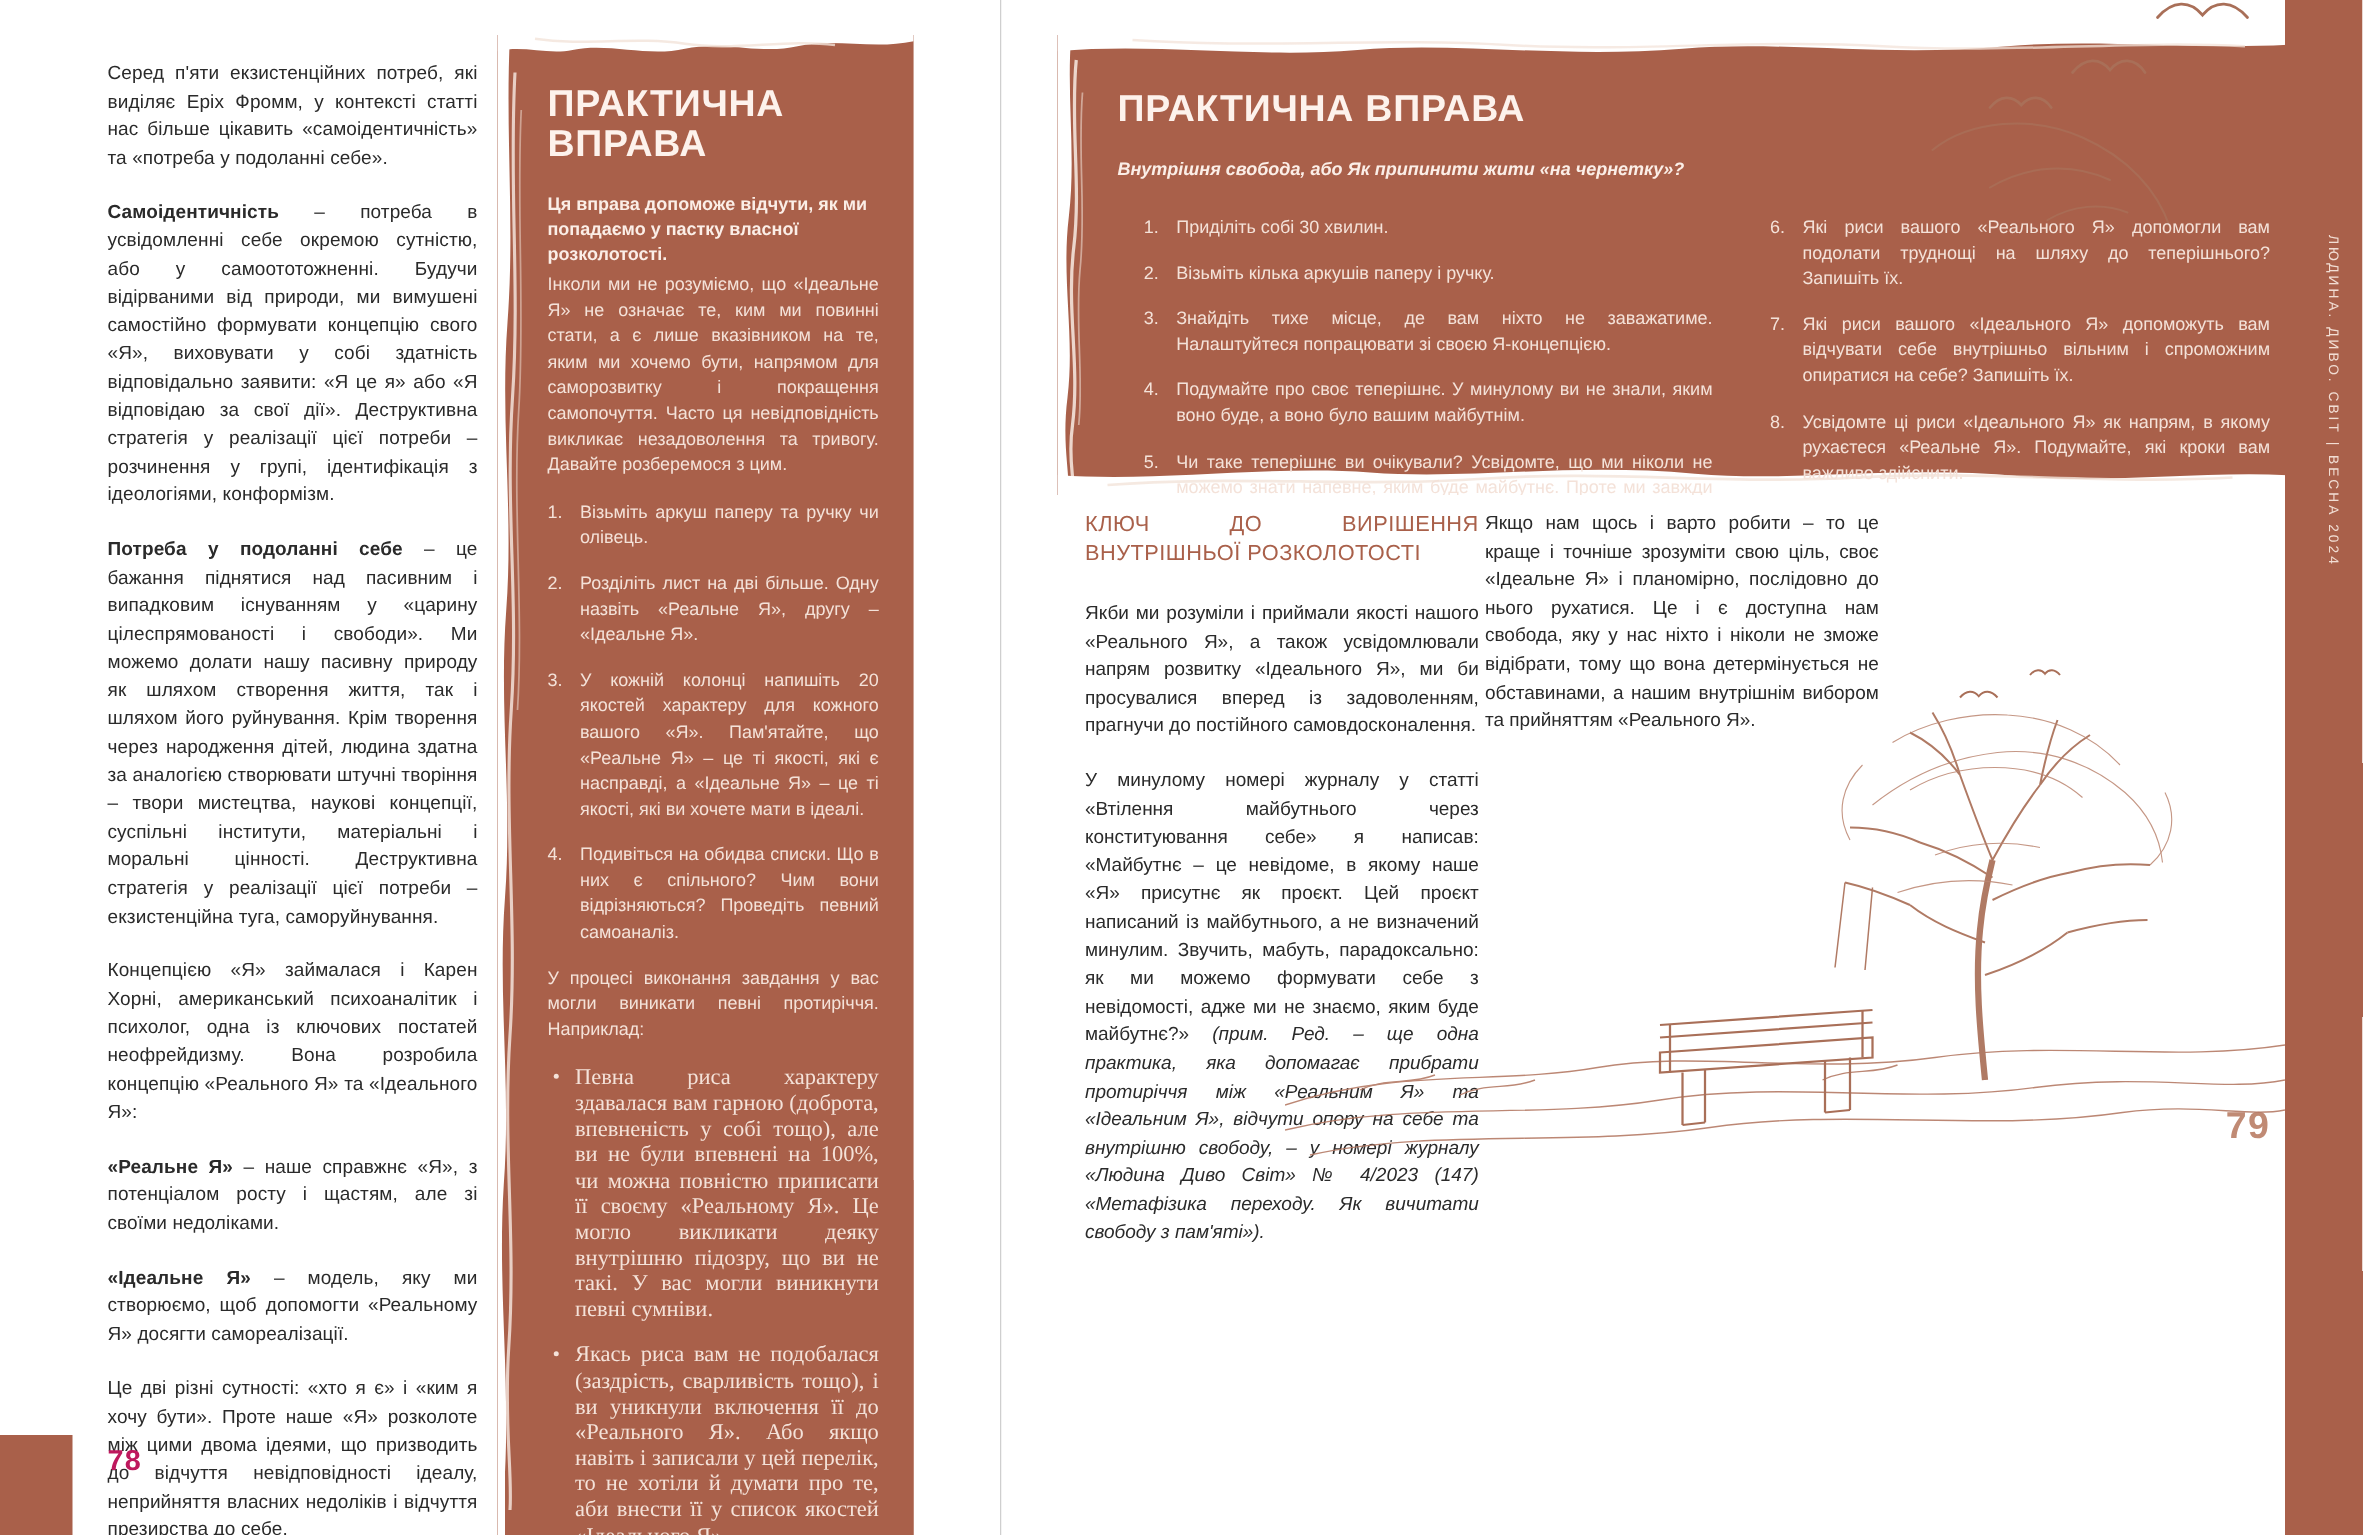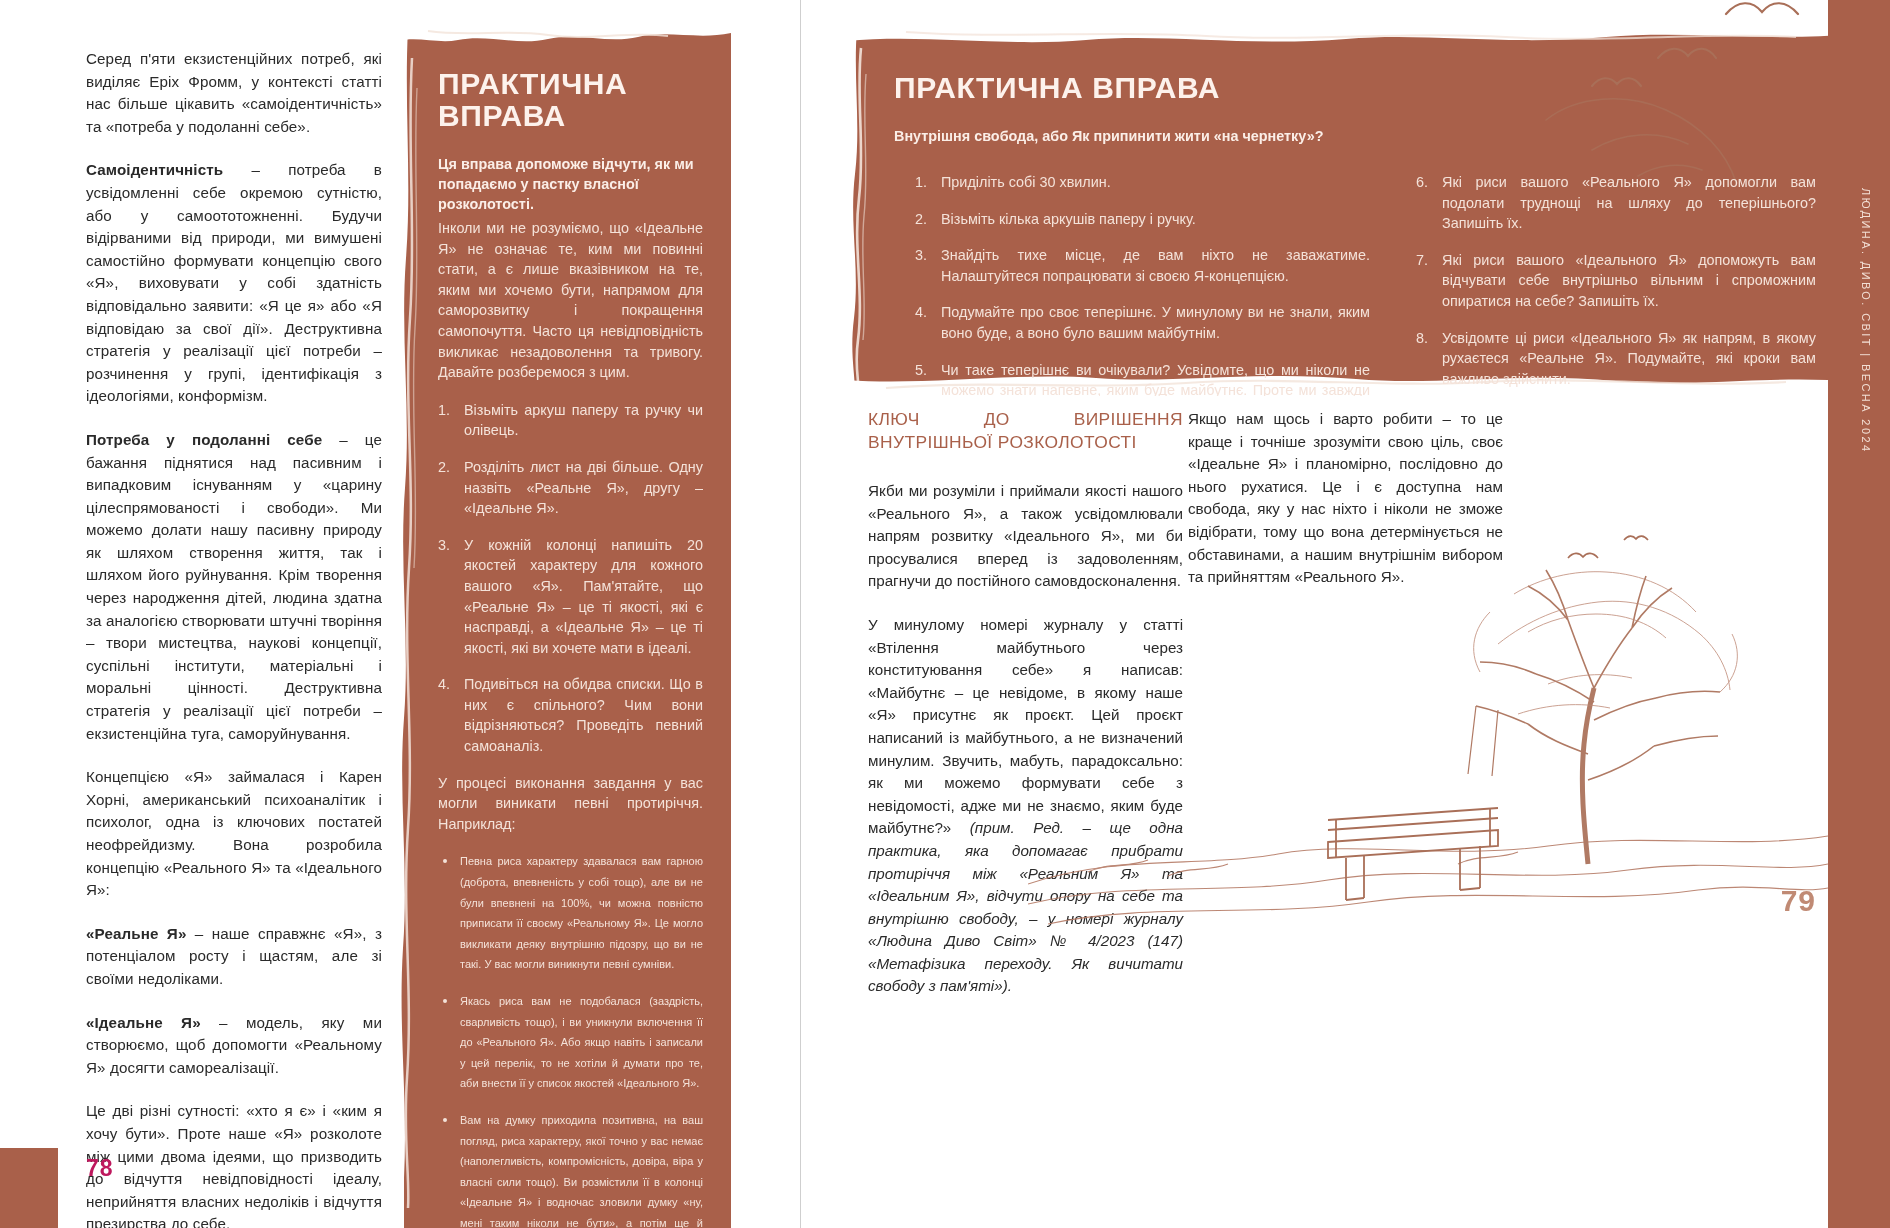--- a/index.html
+++ b/index.html
@@ -73,21 +73,21 @@
   }
   ol.num-list > li::before {
     counter-increment:n; content:counter(n) ".";
     position:absolute; left:0; top:0; width:22px; text-align:left;
   }
   ol.num-list.start6 { counter-reset:n 5; }
 
   ul.bul-list { margin:0; padding:0; list-style:none; }
   ul.bul-list > li {
     position:relative; padding-left:22px; margin-bottom:16px;
-    font-size:11px; line-height:20.6px; text-align:justify; color:#f4e2d9;
+    font-size:18px; line-height:20.6px; text-align:justify; color:#f4e2d9;font-family:Liberation Serif, serif;
   }
   ul.bul-list > li::before {
     content:""; position:absolute; left:5px; top:8px;
     width:4px; height:4px; border-radius:50%; background:#f4e2d9;
   }
 
   
   .right-page { position:absolute; left:731px; top:0; width:1159px; height:944px; background:#fff; }
   .gutter-line { position:absolute; left:800px; top:0; width:1px; height:1228px; background:#cfcfcf; }
 
@@ -259,21 +259,21 @@
       <path d="M15,20 C10,70 19,120 13,170 C7,220 18,264 12,312 C8,340 14,356 12,364" stroke="#f3e3da" stroke-width="2.6" fill="none" opacity="0.9"></path>
       <path d="M20,46 C16,96 23,140 18,188 C14,232 21,272 17,312" stroke="#f3e3da" stroke-width="1.4" fill="none" opacity="0.55"></path>
     </svg>
     <svg class="torn-bottom" viewBox="0 0 1010 26" preserveAspectRatio="none">
       <path d="M0,26 H1010 V12 C930,4 850,18 770,11 C670,2 590,16 510,9 C410,0 330,14 250,8 C170,2 80,16 0,10 Z" fill="#ffffff"></path>
       <path d="M40,18 C140,10 240,20 340,13 C440,6 540,18 640,12 C740,6 840,18 940,12" stroke="#f3e3da" stroke-width="2.2" fill="none" opacity="0.8"></path>
     </svg>
 
     <div class="panel-inner" style="padding:44px 40px 26px 48px;">
       <div class="panel-title" style="margin-bottom:22px;">ПРАКТИЧНА ВПРАВА</div>
-      <div class="panel-sub" style="margin-bottom:26px;">Внутрішня свобода, або Як припинити жити «на чернетку»?</div>
+      <div class="panel-sub" style="margin-bottom:26px;font-style:italic;">Внутрішня свобода, або Як припинити жити «на чернетку»?</div>
       <div style="display:flex; gap:46px;justify-content:flex-end;">
         <ol class="num-list" style="width:455px;">
           <li>Приділіть собі 30 хвилин.</li>
           <li>Візьміть кілька аркушів паперу і ручку.</li>
           <li>Знайдіть тихе місце, де вам ніхто не заважатиме. Налаштуйтеся попрацювати зі своєю Я-концепцією.</li>
           <li>Подумайте про своє теперішнє. У минулому ви не знали, яким воно буде, а воно було вашим майбутнім.</li>
           <li>Чи таке теперішнє ви очікували? Усвідомте, що ми ніколи не можемо знати напевне, яким буде майбутнє. Проте ми завжди можемо опиратися на себе.</li>
         </ol>
         <ol class="num-list start6" style="width:400px;">
           <li>Які риси вашого «Реального Я» допомогли вам подолати труднощі на шляху до теперішнього? Запишіть їх.</li>

